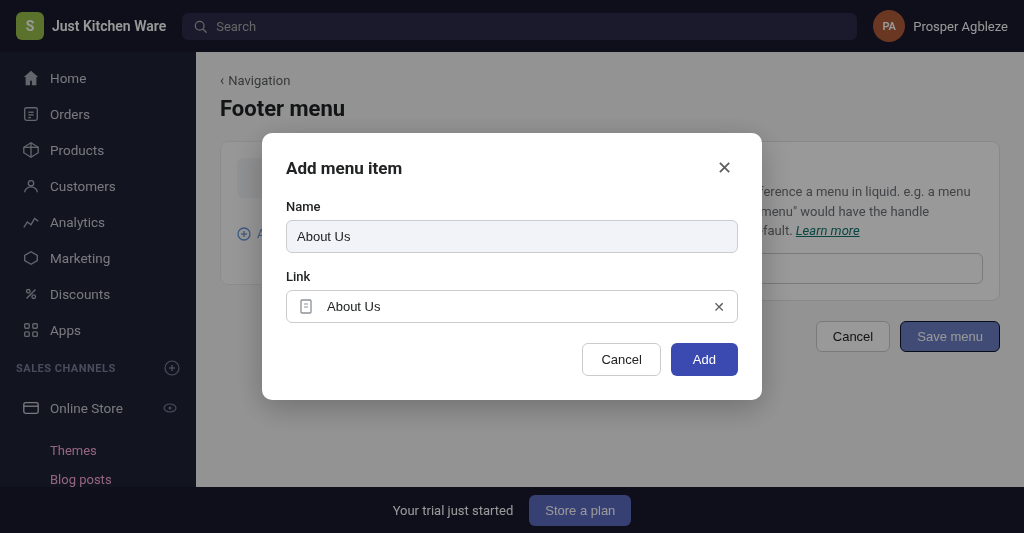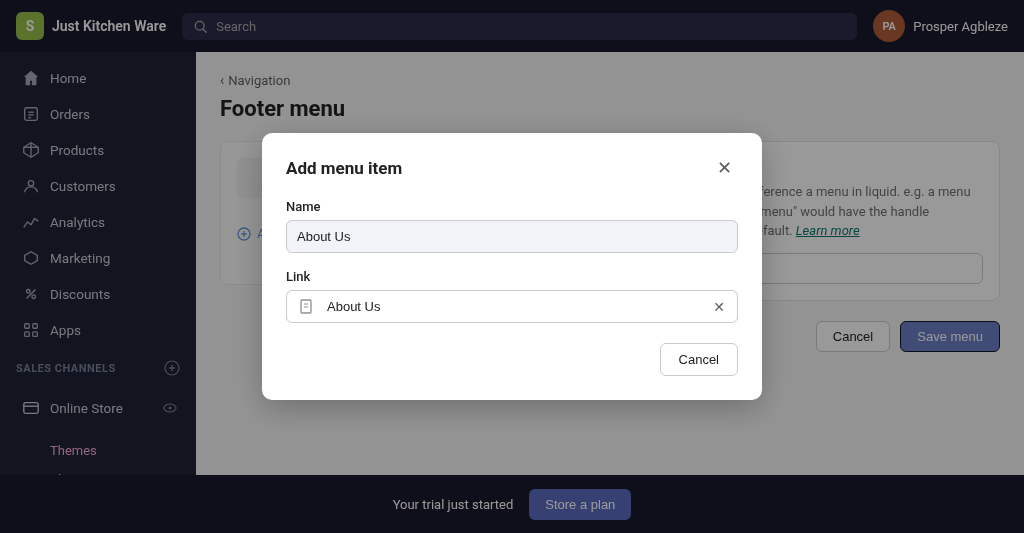--- a/index.html
+++ b/index.html
@@ -219,21 +219,21 @@
       border-radius: 6px;
       padding: 7px 16px;
       font-size: 13px;
       cursor: pointer;
       color: #fff;
     }
 
     
     .trial-bar {
       background: #1a1a2e;
-      height: 58px;
+      height: 46px;
       display: flex;
       align-items: center;
       justify-content: center;
       gap: 16px;
       color: #fff;
       font-size: 13px;
       flex-shrink: 0;
     }
     .btn-select-plan {
       background: #5c6bc0;
@@ -554,15 +554,16 @@
           <line x1="5" y1="5" x2="9" y2="5" stroke="#8c9196" stroke-width="1"></line>
           <line x1="5" y1="8" x2="9" y2="8" stroke="#8c9196" stroke-width="1"></line>
         </svg>
       </div>
       <input class="link-input" type="text" value="About Us" style="">
       <div class="link-clear">✕</div>
     </div>
 
     <div class="modal-actions">
       <button class="btn-modal-cancel">Cancel</button>
+      <button class="btn-modal-add">Add</button>
     </div>
   </div>
 </div>
 
 </body></html>

